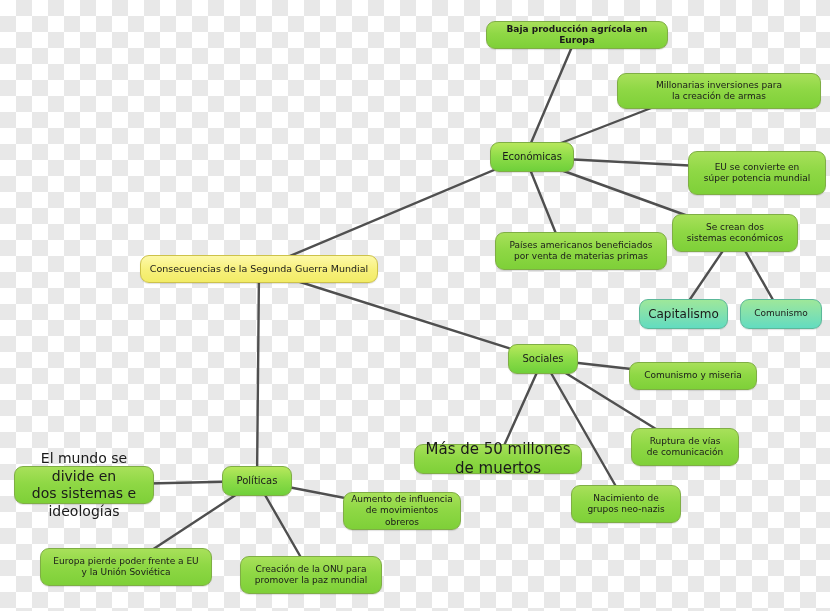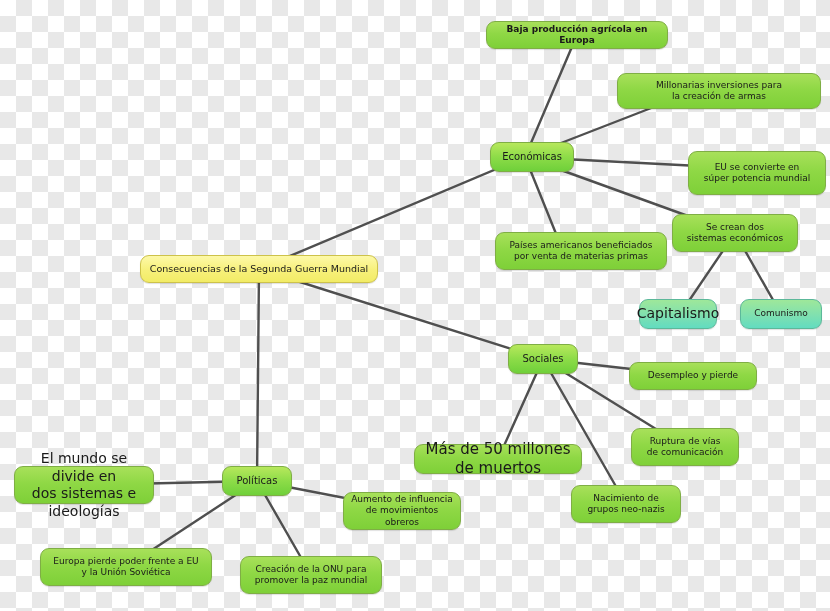--- a/index.html
+++ b/index.html
@@ -87,23 +87,23 @@
       <div class="node midgreen" style="left: 222px; top: 466px; width: 70px; height: 30px; font-size: 10px;">Políticas</div>
       <div class="node" style="left: 486px; top: 21px; width: 182px; height: 28px; font-size: 9px; font-weight: bold;">Baja producción agrícola en Europa</div>
       <div class="node" style="left: 609px; top: 73px; width: 204px; height: 36px; font-size: 9px; margin-left: 8px;">Millonarias inversiones para
 la creación de armas</div>
       <div class="node" style="left: 688px; top: 151px; width: 138px; height: 44px; font-size: 9px;">EU se convierte en
 súper potencia mundial</div>
       <div class="node" style="left: 672px; top: 214px; width: 126px; height: 38px; font-size: 9px;">Se crean dos
 sistemas económicos</div>
       <div class="node" style="left: 477px; top: 232px; width: 172px; height: 38px; font-size: 9px; margin-left: 18px;">Países americanos beneficiados
 por venta de materias primas</div>
-      <div class="node teal" style="left: 639px; top: 299px; width: 78px; height: 30px; font-size: 14px;">Capitalismo</div>
+      <div class="node teal" style="left: 639px; top: 299px; width: 89px; height: 30px; font-size: 12px;">Capitalismo</div>
       <div class="node teal" style="left: 740px; top: 299px; width: 82px; height: 30px; font-size: 9px;">Comunismo</div>
-      <div class="node" style="left: 629px; top: 362px; width: 128px; height: 28px; font-size: 9px;">Desempleo y pierde</div>
+      <div class="node" style="left: 629px; top: 362px; width: 128px; height: 28px; font-size: 9px;">Comunismo y miseria</div>
       <div class="node" style="left: 631px; top: 428px; width: 108px; height: 38px; font-size: 9px;">Ruptura de vías
 de comunicación</div>
       <div class="node" style="left: 414px; top: 444px; width: 168px; height: 30px; font-size: 15px;">Más de 50 millones de muertos</div>
       <div class="node" style="left: 571px; top: 485px; width: 110px; height: 38px; font-size: 9px;">Nacimiento de
 grupos neo-nazis</div>
       <div class="node" style="left: 14px; top: 466px; width: 140px; height: 38px; font-size: 14px;">El mundo se divide en
 dos sistemas e ideologías</div>
       <div class="node" style="left: 343px; top: 492px; width: 118px; height: 38px; font-size: 9px;">Aumento de influencia
 de movimientos obreros</div>
       <div class="node" style="left: 40px; top: 548px; width: 172px; height: 38px; font-size: 9px;">Europa pierde poder frente a EU

